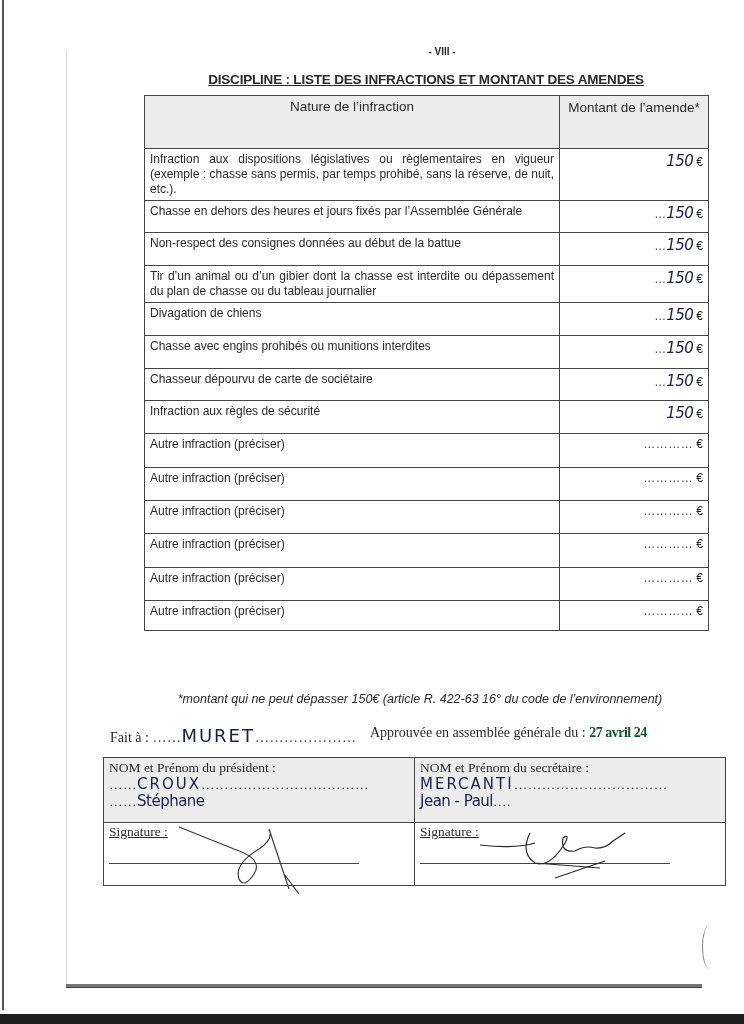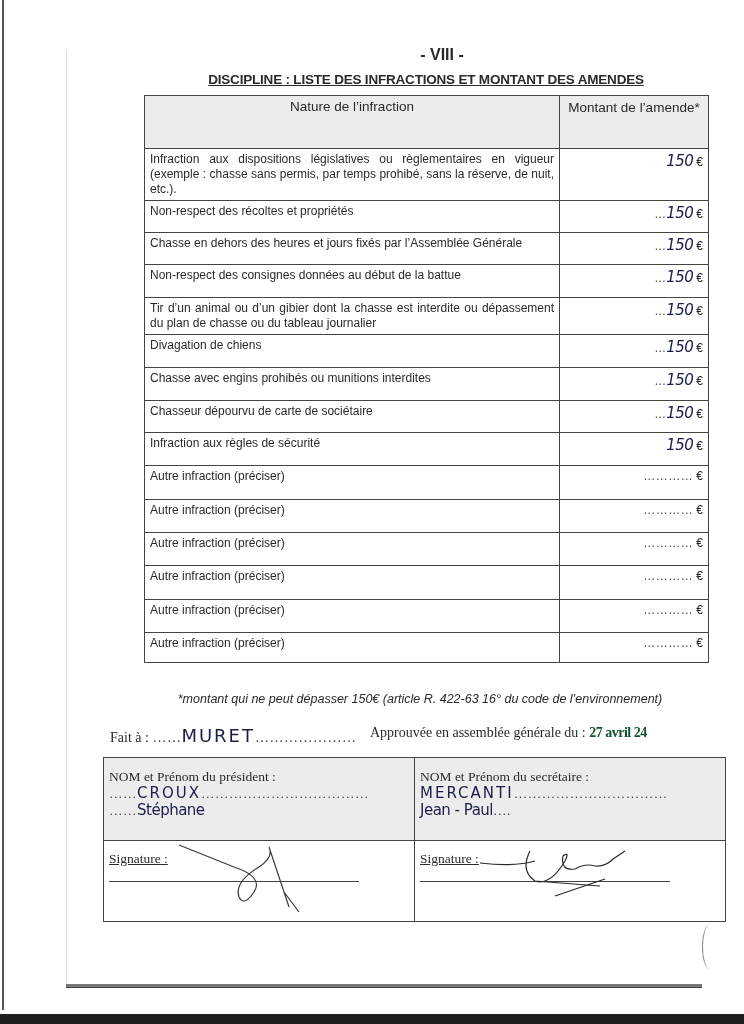--- a/index.html
+++ b/index.html
@@ -6,41 +6,41 @@
   body {
     width: 744px; height: 1024px; position: relative; overflow: hidden;
     background: #ffffff; font-family: "Liberation Sans", sans-serif; color: #2a2a2a;
   }
   .left-edge { position: absolute; left: 2px; top: 0; width: 2px; height: 1010px; background: #555; }
   .faint-margin { position: absolute; left: 66px; top: 50px; width: 1px; height: 935px; background: #ddd; }
   .bottom-rule { position: absolute; left: 66px; top: 984px; width: 636px; height: 3px; background: #777; border-bottom: 1px solid #444; }
   .bottom-bar { position: absolute; left: 0; top: 1014px; width: 744px; height: 10px; background: #1e1e1e; }
   .paren-mark { position: absolute; left: 702px; top: 925px; width: 14px; height: 44px; border-left: 1px solid #888; border-radius: 50% 0 0 50%; }
 
-  .page-num { position: absolute; left: 0; width: 744px; top: 46px; text-align: center; font-weight: bold; font-size: 16px; padding-left: 140px; box-sizing: border-box; }
+  .page-num { position: absolute; left: 0; width: 744px; top: 46px; text-align: center; font-weight: bold; font-size: 10px; padding-left: 140px; box-sizing: border-box; }
   .doc-title { position: absolute; left: 144px; width: 564px; top: 72px; text-align: center; font-weight: bold; font-size: 13.5px; text-decoration: underline; letter-spacing: -0.2px; }
 
   table.infractions { position: absolute; left: 144px; top: 95px; width: 565px; border-collapse: collapse; font-size: 12px; }
   table.infractions td, table.infractions th { border: 1px solid #444; vertical-align: top; padding: 3px 5px; }
   table.infractions th { background: #ececec; font-weight: normal; font-size: 13.5px; height: 46px; }
   th.col-nature { text-align: center; }
   th.col-amount { text-align: center; width: 138px; line-height: 17px; }
   td.nature { text-align: justify; line-height: 15px; }
   td.amount { text-align: right; font-size: 12px; color: #222; }
   .hand { font-family: "DejaVu Sans", sans-serif; font-size: 15px; color: #1a1f4a; font-style: italic; letter-spacing: -0.5px; }
   .dots { color: #444; letter-spacing: 0.5px; }
 
   .footnote { position: absolute; left: 100px; width: 640px; top: 692px; text-align: center; font-style: italic; font-size: 12.5px; }
   .fait { position: absolute; left: 110px; top: 725px; font-family: "Liberation Serif", serif; font-size: 14px; }
   .approve { position: absolute; left: 370px; top: 725px; font-family: "Liberation Serif", serif; font-size: 14px; }
   .hand-lg { font-family: "DejaVu Sans", sans-serif; font-size: 18px; color: #1a1f4a; letter-spacing: 2px; margin-top: 6px; }
   .hand-date { font-family: Liberation Serif, serif; font-size: 14px; color: #14532d; font-weight: bold; letter-spacing: -0.5px; }
 
   table.signatures { position: absolute; left: 103px; top: 757px; width: 623px; border-collapse: collapse; font-family: "Liberation Serif", serif; font-size: 13.5px; }
-  table.signatures td { border: 1px solid #444; vertical-align: top; padding: 10px 5px; width: 50%; }
+  table.signatures td { border: 1px solid #444; vertical-align: top; padding: 1px 5px; width: 50%; }
   td.name-cell { background: #ececec; height: 62px; line-height: 17px; }
   td.sig-cell { height: 60px; position: relative; }
   .sig-label { text-decoration: underline; }
   .sig-line { position: absolute; left: 5px; top: 40px; width: 250px; border-top: 1px solid #444; }
   .sig-scribble { position: absolute; }
 </style>
 </head>
 <body>
 
 <div class="left-edge"></div>
@@ -53,24 +53,20 @@
   <thead>
     <tr>
       <th class="col-nature">Nature de l’infraction</th>
       <th class="col-amount">Montant de l’amende*</th>
     </tr>
   </thead>
   <tbody id="rows-body">
       <tr style="height: 52px;">
         <td class="nature">Infraction aux dispositions législatives ou règlementaires en vigueur (exemple : chasse sans permis, par temps prohibé, sans la réserve, de nuit, etc.).</td>
         <td class="amount"><span class="dots"></span><span class="hand">150</span><span style="margin-left: 3px;">€</span></td>
-      </tr>
-      <tr style="height: 32px;">
-        <td class="nature">Non-respect des récoltes et propriétés</td>
-        <td class="amount"><span class="dots">...</span><span class="hand">150</span><span style="margin-left: 3px;">€</span></td>
       </tr>
       <tr style="height: 32px; padding-left: 44px;">
         <td class="nature">Chasse en dehors des heures et jours fixés par l’Assemblée Générale</td>
         <td class="amount"><span class="dots">...</span><span class="hand">150</span><span style="margin-left: 3px;">€</span></td>
       </tr>
       <tr style="height: 33px;">
         <td class="nature">Non-respect des consignes données au début de la battue</td>
         <td class="amount"><span class="dots">...</span><span class="hand">150</span><span style="margin-left: 3px;">€</span></td>
       </tr>
       <tr style="height: 32px;">

